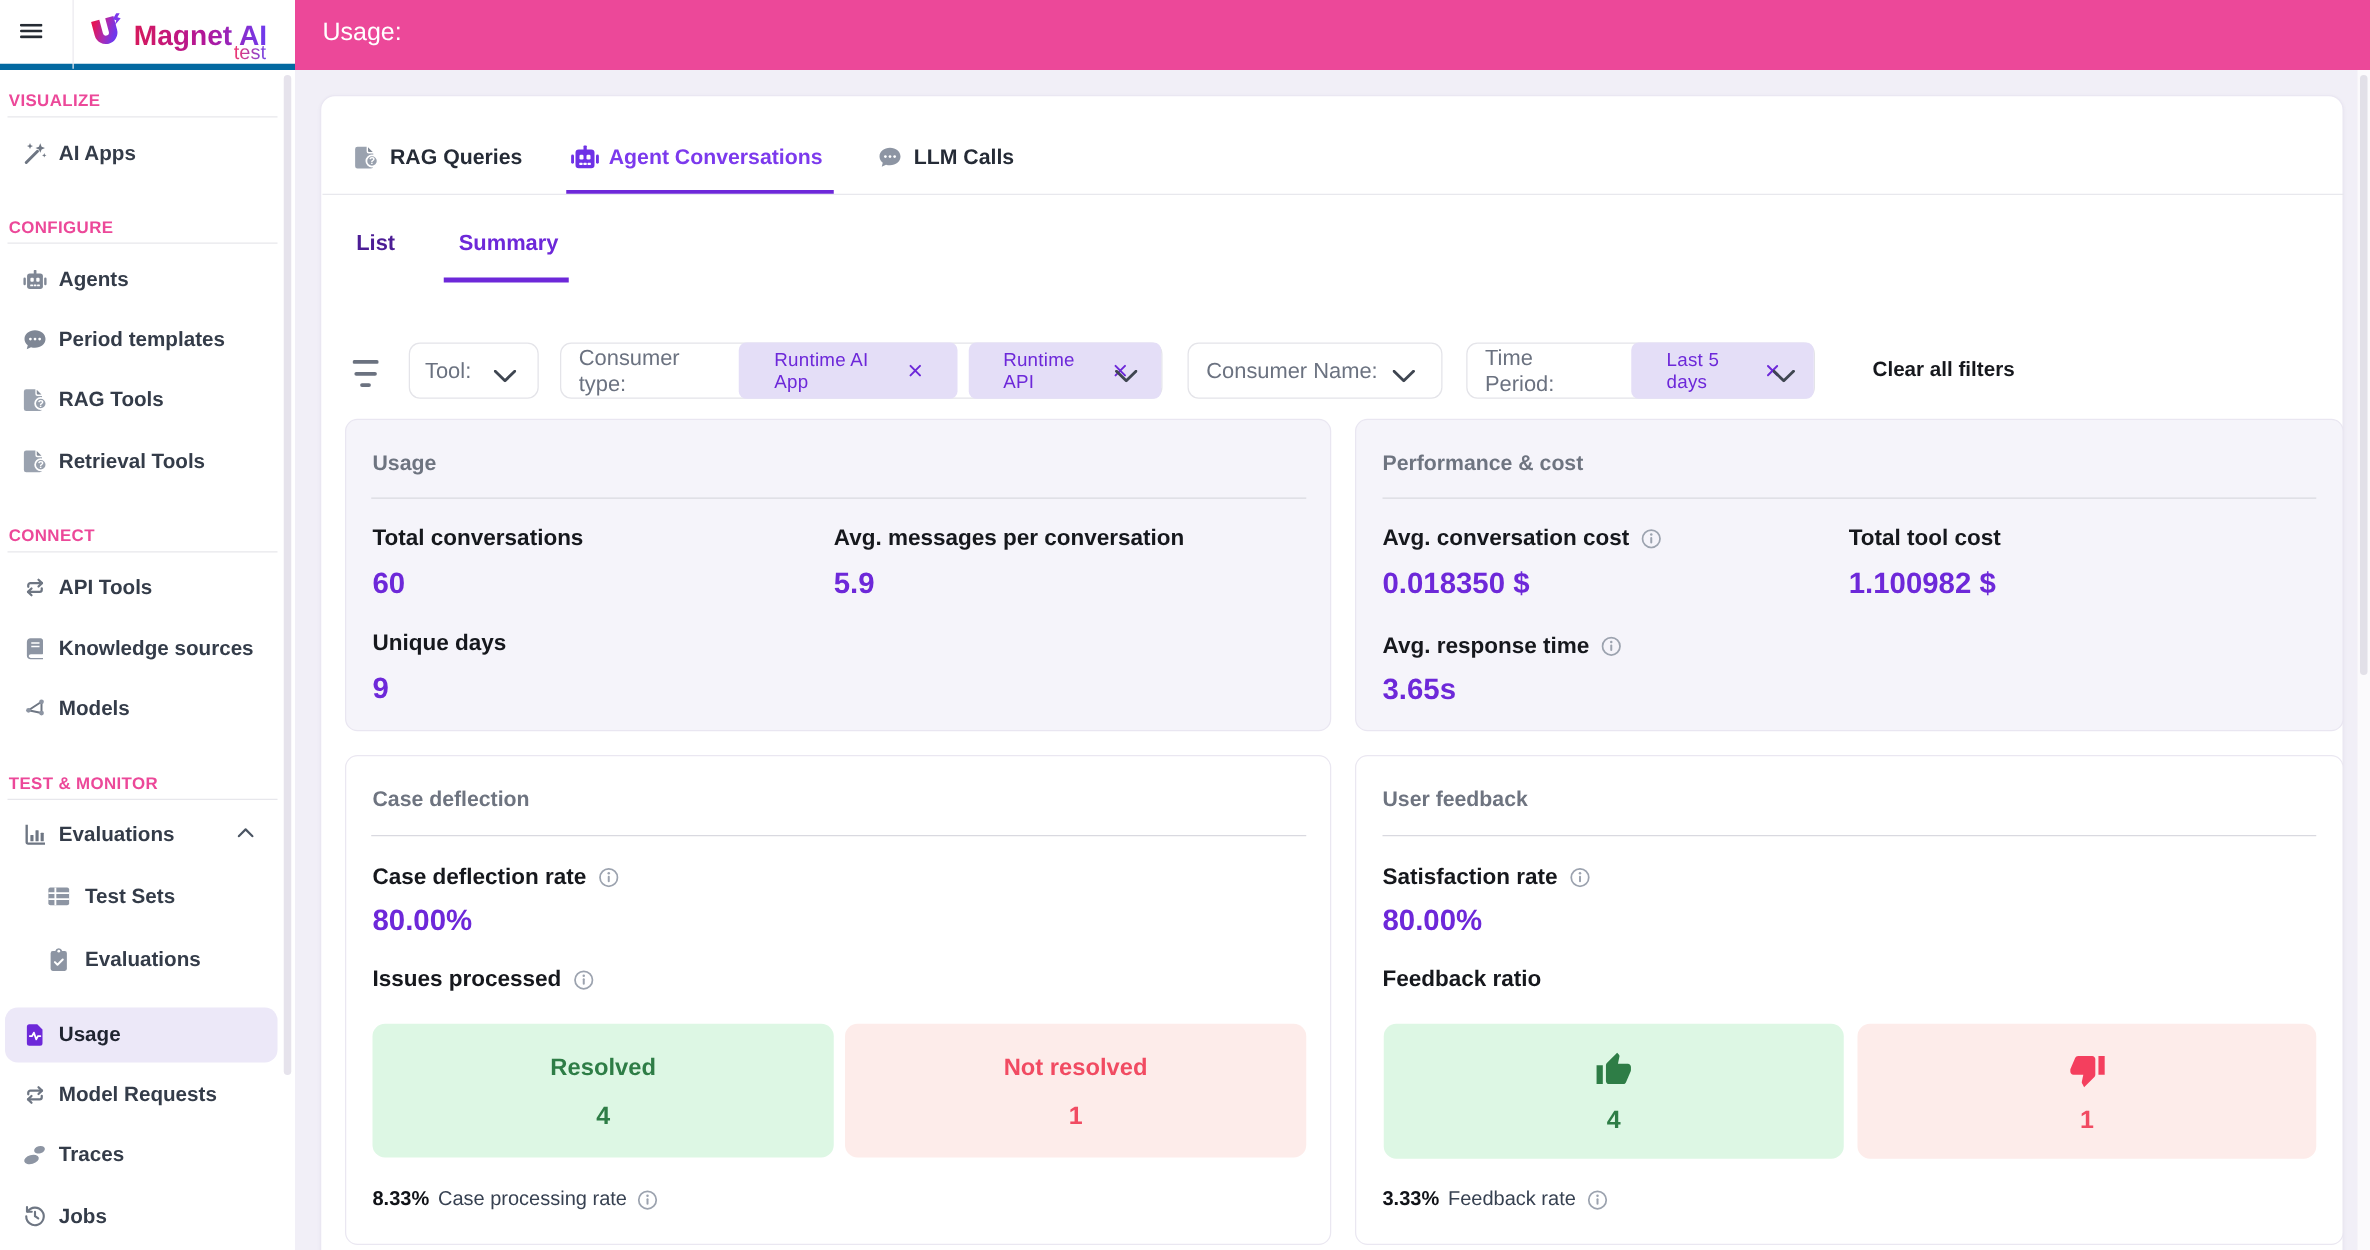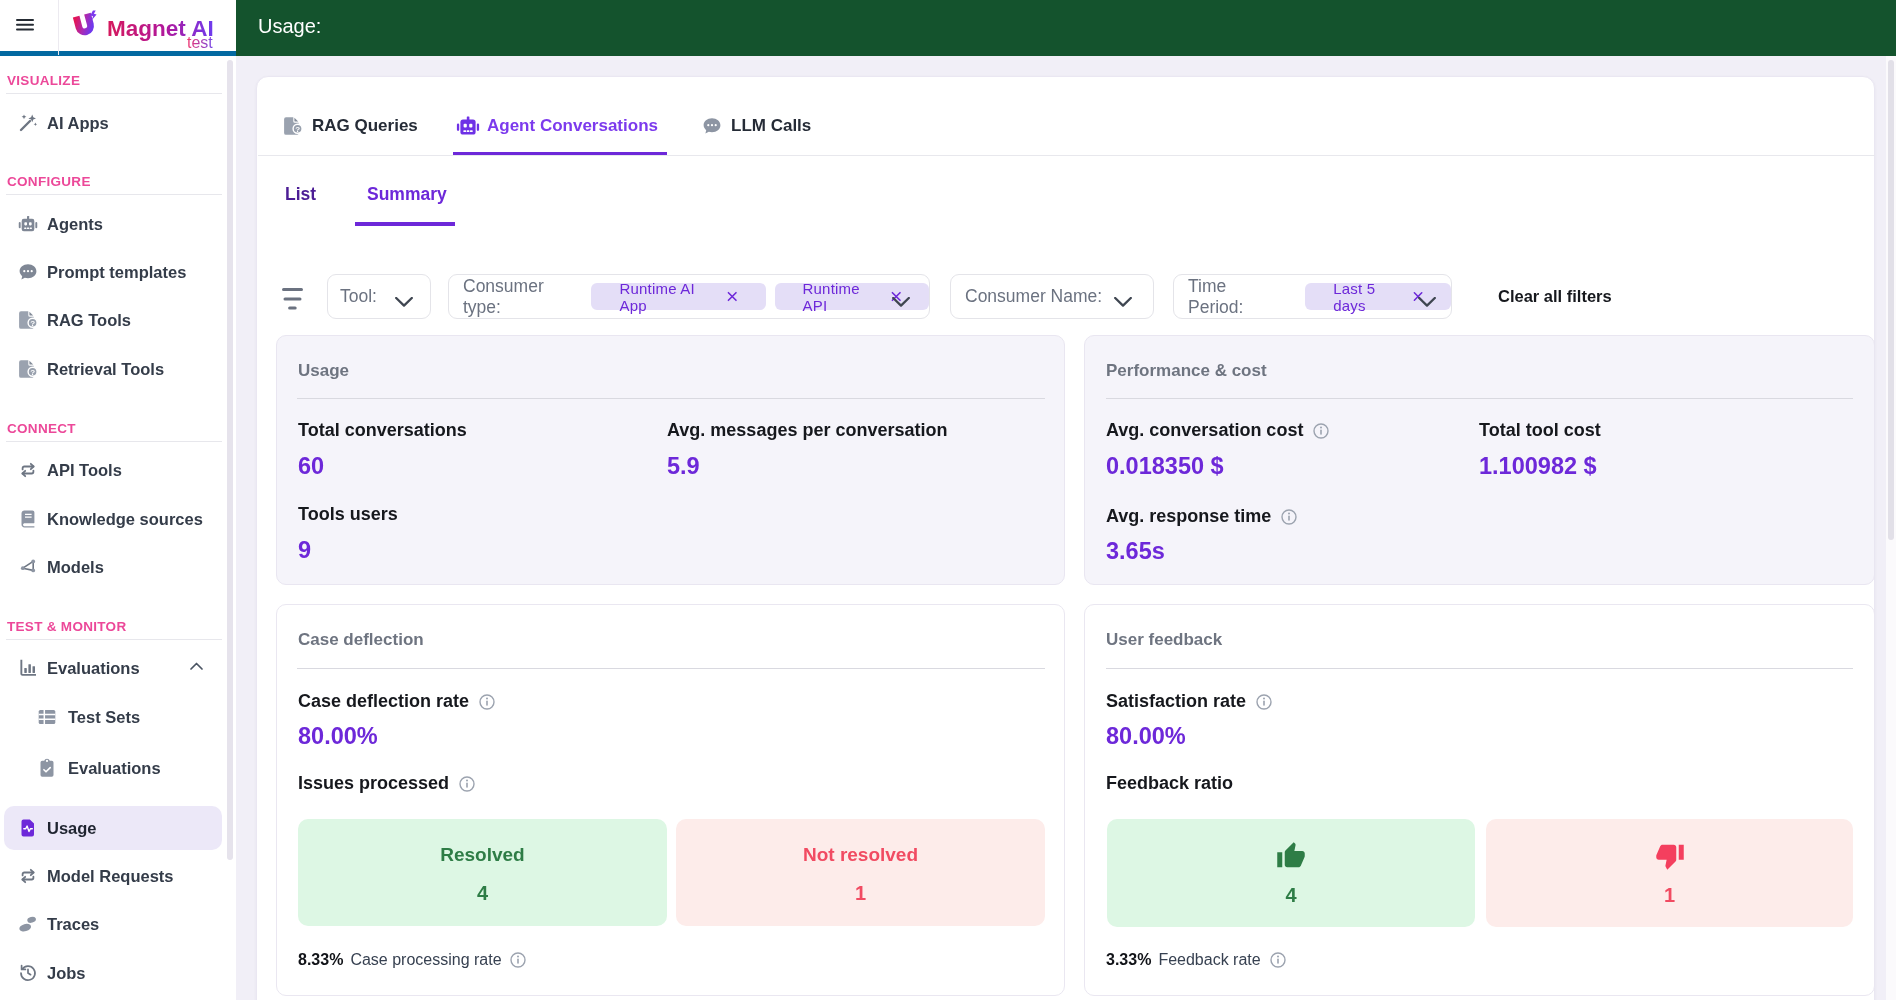--- a/index.html
+++ b/index.html
@@ -1,21 +1,21 @@
 <!DOCTYPE html>
 <html><head>
 <meta charset="utf-8">
 <style>
 * { margin:0; padding:0; box-sizing:border-box; }
 html,body { width:1896px; height:1000px; overflow:hidden; }
 body { font-family:"Liberation Sans", sans-serif; background:#f1eff7; position:relative; }
 .abs { position:absolute; }
 
 
-#topbar { left:236px; top:0; width:1660px; height:56px; background:#14532d; }
+#topbar { left:236px; top:0; width:1660px; height:56px; background:#ec4899; }
 #topbar span { position:absolute; left:22px; top:15px; font-size:20px; color:#fff; }
 #sidehead { left:0; top:0; width:236px; height:56px; background:#fff; border-bottom:5px solid #0369a1; }
 #sidehead .vline { position:absolute; left:58px; top:0; width:1px; height:55px; background:#eceaf0; }
 
 
 #sidebar { left:0; top:56px; width:236px; height:944px; background:#fff; }
 .seclabel { position:absolute; left:7px; font-size:13.5px; font-weight:700; color:#ec4899; letter-spacing:.3px; }
 .secline { position:absolute; left:6px; width:216px; height:1px; background:#e7e7ec; }
 .mitem { position:absolute; left:0; width:236px; height:40px; display:flex; align-items:center; }
 .mitem .mic { position:absolute; left:18px; width:20px; height:20px; display:flex; align-items:center; justify-content:center; }
@@ -30,21 +30,21 @@
 .tab { position:absolute; top:112px; height:28px; display:flex; align-items:center; font-size:17px; font-weight:700; color:#252b36; }
 .tab.active { color:#7c3aed; }
 #tabul { left:453px; top:152px; width:214px; height:3px; background:#6d28d9; }
 .stab { position:absolute; top:184px; font-size:17.5px; font-weight:700; color:#4c1d95; }
 #stabul { left:355px; top:222px; width:100px; height:3.5px; background:#6d28d9; }
 
 
 .fbox { position:absolute; top:274px; height:45px; background:#fff; border:1px solid #e4e4e9; border-radius:9px; display:flex; align-items:center; }
 .chev { position:absolute; top:18px; }
 .flabel { font-size:17.5px; color:#6b7280; }
-.chip { height:27px; background:#e4def7; border-radius:6px; color:#6d28d9; font-size:15px; font-weight:500; letter-spacing:.2px; display:flex; align-items:center; padding:0 28px; }
+.chip { height:45px; background:#e4def7; border-radius:6px; color:#6d28d9; font-size:15px; font-weight:500; letter-spacing:.2px; display:flex; align-items:center; padding:0 28px; }
 .chip svg { margin-left:7px; }
 
 
 .card { position:absolute; border-radius:10px; }
 .card.gray { background:#f5f4fa; border:1px solid #e9e6f1; }
 .card.white { background:#fff; border:1px solid #eae7f1; }
 .cardtitle { position:absolute; font-size:17px; font-weight:600; color:#6e7480; }
 .cardline { position:absolute; height:1px; background:#d9d9e0; }
 .slabel { position:absolute; font-size:18px; font-weight:700; color:#16181d; display:flex; align-items:center; }
 .sval { position:absolute; font-size:23.5px; font-weight:700; color:#6d28d9; }
@@ -132,21 +132,21 @@
       <span class="mic">
     <svg width="20" height="20" viewBox="0 0 20 20">
           <path d="M10 2.2c-4.7 0-8.4 3-8.4 6.9 0 2 1 3.9 2.6 5.1l-.8 3.2 3.4-1.6c1 .3 2 .4 3.2.4 4.7 0 8.4-3 8.4-7S14.7 2.2 10 2.2z" fill="#7f8795"></path>
           <g fill="#fff">
             <circle cx="6.3" cy="9.2" r="1.1"></circle>
             <circle cx="10" cy="9.2" r="1.1"></circle>
             <circle cx="13.7" cy="9.2" r="1.1"></circle>
           </g>
         </svg>
   </span>
-      <span class="mtx">Prompt templates</span>
+      <span class="mtx">Period templates</span>
     </div>
   <div class="mitem" style="top:244px">
       <span class="mic">
     <svg width="20" height="20" viewBox="0 0 20 20">
           <path d="M3 1.3 H10.3 V5.2 A1.6 1.6 0 0 0 11.9 6.8 H15.6 V16.9 A1.9 1.9 0 0 1 13.7 18.8 H3 A1.9 1.9 0 0 1 1.1 16.9 V3.2 A1.9 1.9 0 0 1 3 1.3 Z" fill="#9aa2af"></path>
           <path d="M11.4 1.8 L15.2 5.6 H12.3 a.9.9 0 0 1-.9-.9 Z" fill="#848c99"></path>
           <circle cx="14.6" cy="12.8" r="4.5" fill="#98a0ad" stroke="#fff" stroke-width="1.4"></circle>
           <text x="14.6" y="15.6" font-size="8" fill="#fff" text-anchor="middle" font-weight="bold">?</text>
         </svg>
   </span>
@@ -371,21 +371,21 @@
   </div>
 <div class="abs" style="left:1498px;top:287px;font-size:16.5px;font-weight:700;color:#16181d">Clear all filters</div>
 
 <div class="card gray" style="left:276px;top:335px;width:789px;height:250px"></div>
 <div class="cardtitle" style="left:298px;top:361px">Usage</div>
 <div class="cardline" style="left:297px;top:398px;width:748px"></div>
 <div class="slabel" style="left:298px;top:420px">Total conversations</div>
 <div class="sval" style="left:298px;top:453px">60</div>
 <div class="slabel" style="left:667px;top:420px">Avg. messages per conversation</div>
 <div class="sval" style="left:667px;top:453px">5.9</div>
-<div class="slabel" style="left:298px;top:504px">Tools users</div>
+<div class="slabel" style="left:298px;top:504px">Unique days</div>
 <div class="sval" style="left:298px;top:537px">9</div>
 
 <div class="card gray" style="left:1084px;top:335px;width:791px;height:250px"></div>
 <div class="cardtitle" style="left:1106px;top:361px">Performance &amp; cost</div>
 <div class="cardline" style="left:1106px;top:398px;width:747px"></div>
 <div class="slabel" style="left:1106px;top:420px">Avg. conversation cost&nbsp;&nbsp;<svg width="16" height="16" viewBox="0 0 16 16">
       <circle cx="8" cy="8" r="7" fill="none" stroke="#9ca3af" stroke-width="1.4"></circle>
       <circle cx="8" cy="4.6" r="1" fill="#9ca3af"></circle>
       <rect x="7.2" y="6.6" width="1.6" height="5.2" rx=".8" fill="#9ca3af"></rect>
     </svg></div>

